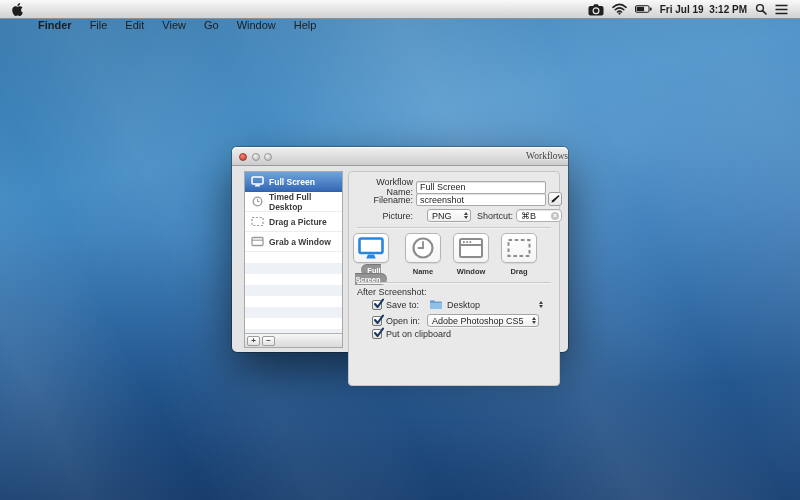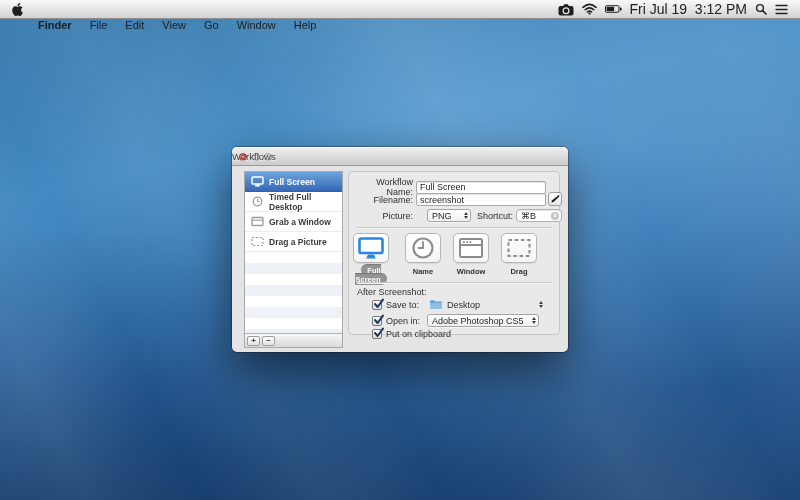--- a/index.html
+++ b/index.html
@@ -24,51 +24,51 @@
   
   .menubar{position:absolute;left:0;top:0;width:800px;height:19px;z-index:50;
     background:linear-gradient(#f9f9f9,#d2d2d2);border-bottom:1px solid #8f8f8f;
     display:flex;align-items:center;font-size:11px;color:#1d1d1d;}
   .mb-left{display:flex;align-items:center;gap:0;}
   .mb-item{padding:0 9px;line-height:18px;margin-top:32px;}
   .mb-app{font-weight:700;}
   .mb-apple{padding:0 6px 0 12px;display:flex;align-items:center;}
   .mb-right{margin-left:auto;display:flex;align-items:center;gap:8px;padding-right:12px;}
   .mb-right svg{display:block;}
-  .mb-clock{font-size:14px;white-space:pre;}
+  .mb-clock{font-size:10px;white-space:pre;font-weight:bold;}
 
   
   .window{position:absolute;left:232px;top:147px;width:336px;height:205px;border-radius:5px;
     background:#e4e4e4;box-shadow:0 18px 45px rgba(0,0,0,.55),0 0 0 1px rgba(0,0,0,.28);z-index:10;}
   .titlebar{position:absolute;left:0;top:0;right:0;height:19px;border-radius:5px 5px 0 0;
     background:linear-gradient(#f0f0f0,#cdcdcd);border-bottom:1px solid #9b9b9b;
     box-shadow:inset 0 1px 0 rgba(255,255,255,.8);}
-  .title{position:absolute;left:0;right:0;top:0;height:19px;line-height:19px;text-align:left;
-    font-size:9.5px;color:#3c3c3c;text-shadow:0 1px 0 rgba(255,255,255,.7);}
+  .title{position:absolute;left:0;right:0;top:0;height:19px;line-height:19px;text-align:right;
+    font-size:9.5px;color:#3c3c3c;text-shadow:0 1px 0 rgba(255,255,255,.7);font-family:Liberation Serif, serif;}
   .lights{position:absolute;left:7px;top:5.5px;display:flex;gap:4.5px;}
   .light{width:8px;height:8px;border-radius:50%;}
   .light.close{background:radial-gradient(circle at 35% 30%,#f0897f,#d84c3f 70%);border:1px solid #a33527;}
   .light.dim{background:radial-gradient(circle at 35% 30%,#f2f2f2,#c4c4c4 75%);border:1px solid #979797;}
 
   
   .sidebar{position:absolute;left:12px;top:24px;width:99px;height:177px;background:#fff;
     border:1px solid #a9a9a9;}
   .srow{position:relative;height:20px;display:flex;align-items:center;gap:5px;padding-left:6px;
     font-size:8.5px;font-weight:700;color:#3b3b3b;border-bottom:1px solid #ededed;}
   .srow.sel{background:linear-gradient(#6ea4de,#3568b4);color:#fff;border-bottom:1px solid #3061aa;}
   .srow svg{flex:0 0 auto;}
   .stripes{position:absolute;left:0;right:0;top:80px;bottom:14px;
     background:repeating-linear-gradient(to bottom,#ffffff 0 11px,#eef2f7 11px 22px);}
   .sfooter{position:absolute;left:0;right:0;bottom:0;height:14px;border-top:1px solid #b2b2b2;
     background:linear-gradient(#f6f6f6,#dadada);display:flex;align-items:center;gap:2px;padding-left:2px;}
   .pmbtn{width:13px;height:10px;border:1px solid #9d9d9d;border-radius:2px;background:linear-gradient(#fff,#e3e3e3);
     font-size:8px;line-height:8px;text-align:center;color:#444;font-weight:700;}
 
   
-  .panel{position:absolute;left:116px;top:24px;width:212px;height:164px;background:#e9e9e9;
+  .panel{position:absolute;left:116px;top:24px;width:212px;height:215px;background:#e9e9e9;
     border:1px solid #c6c6c6;border-radius:4px;font-size:9px;color:#2e2e2e;}
   .frow{position:absolute;display:flex;align-items:center;}
   .flabel{display:inline-block;text-align:right;}
   .tfield{height:13px;background:#fff;border:1px solid #a9a9a9;border-radius:2px;font-size:9px;
     color:#1e1e1e;padding:0 3px;font-family:"Liberation Sans","DejaVu Sans",sans-serif;
     box-shadow:inset 0 1px 1px rgba(0,0,0,.12);}
   .sep{position:absolute;left:8px;right:8px;height:1px;background:#c9c9c9;box-shadow:0 1px 0 #f4f4f4;}
 
   .popup{height:13px;background:linear-gradient(#fff,#f0f0f0);border:1px solid #a5a5a5;border-radius:3px;
     display:flex;align-items:center;padding:0 2px 0 4px;gap:3px;color:#1e1e1e;
@@ -174,30 +174,30 @@
       <div class="srow">
         <svg width="13" height="11" viewBox="0 0 13 11">
             <circle cx="6.5" cy="5.5" r="4.3" fill="none" stroke="#9b9b9b" stroke-width="1.3"></circle>
             <line x1="6.5" y1="5.5" x2="6.5" y2="2.8" stroke="#9b9b9b" stroke-width="1.1"></line>
             <line x1="6.5" y1="5.5" x2="8.6" y2="5.5" stroke="#9b9b9b" stroke-width="1.1"></line>
           </svg>
         <span>Timed Full Desktop</span>
       </div>
       <div class="srow">
         <svg width="13" height="11" viewBox="0 0 13 11">
+            <rect x="1" y="1.5" width="11" height="8" fill="none" stroke="#9b9b9b" stroke-width="1.2" stroke-dasharray="2.2 1.6"></rect>
+          </svg>
+        <span>Drag a Picture</span>
+      </div>
+      <div class="srow">
+        <svg width="13" height="11" viewBox="0 0 13 11">
             <rect x="1" y="1.5" width="11" height="8" rx="1" fill="none" stroke="#9b9b9b" stroke-width="1.3"></rect>
             <line x1="1" y1="4.2" x2="12" y2="4.2" stroke="#9b9b9b" stroke-width="1.1"></line>
           </svg>
         <span>Grab a Window</span>
-      </div>
-      <div class="srow">
-        <svg width="13" height="11" viewBox="0 0 13 11">
-            <rect x="1" y="1.5" width="11" height="8" fill="none" stroke="#9b9b9b" stroke-width="1.2" stroke-dasharray="2.2 1.6"></rect>
-          </svg>
-        <span>Drag a Picture</span>
       </div>
       <div class="stripes"></div>
       <div class="sfooter">
         <div class="pmbtn">+</div>
         <div class="pmbtn">−</div>
       </div>
     </div>
 
     <div class="panel">
 

